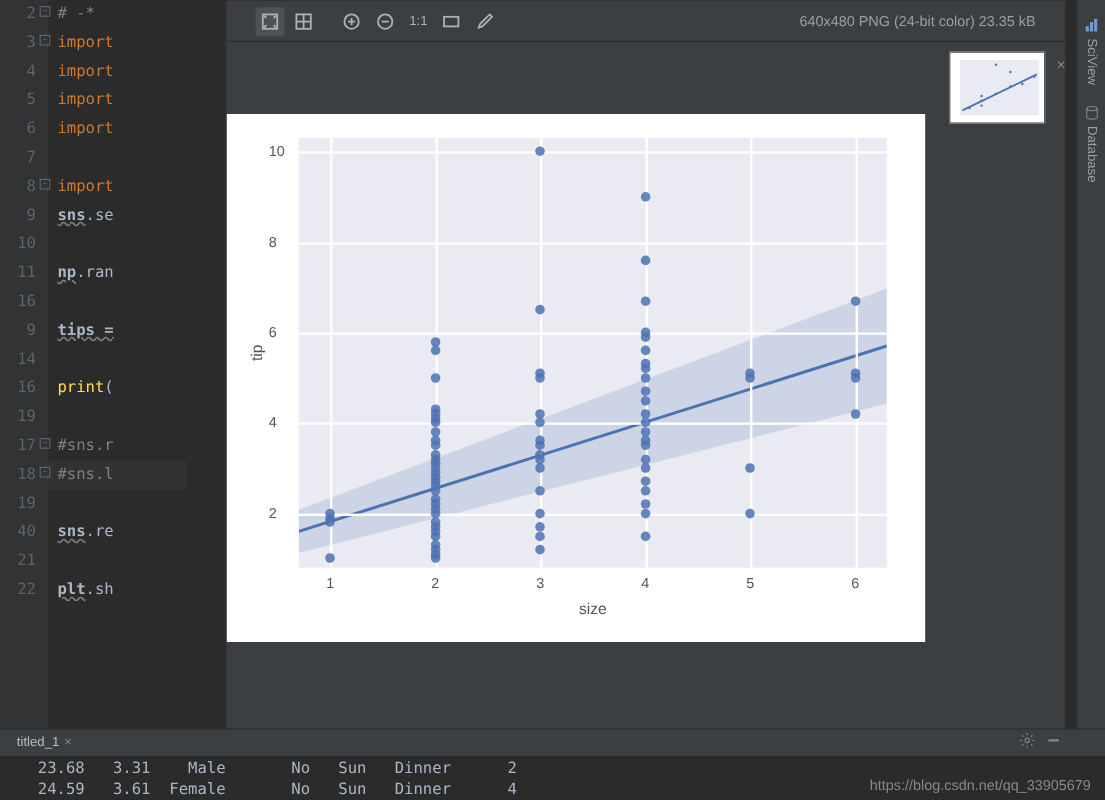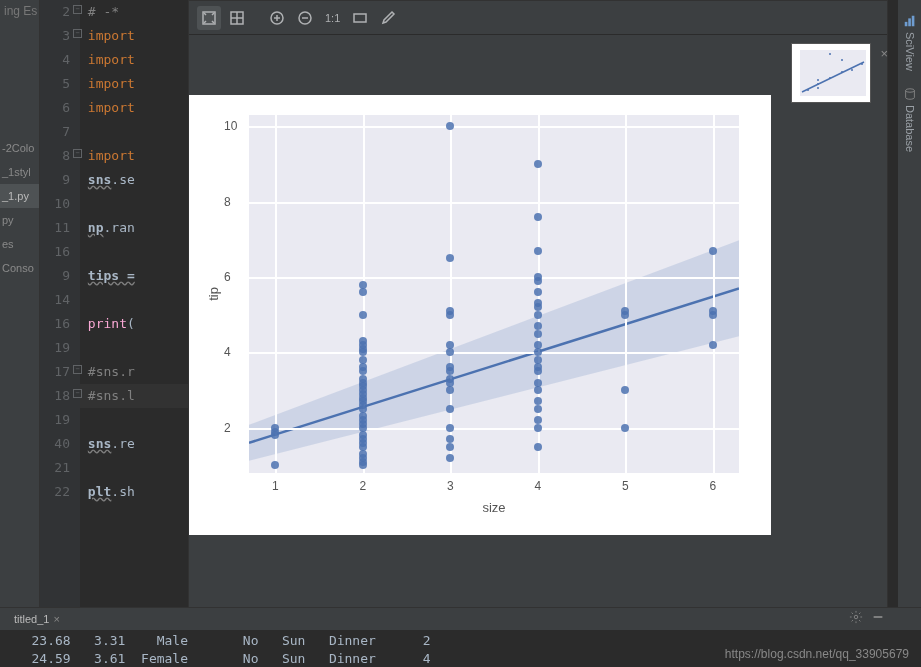--- a/index.html
+++ b/index.html
@@ -12,26 +12,26 @@
 .left-sidebar .tab-item.active { background: #4e5254; color: #bbb; }
 .top-crumb { position: absolute; top: 2px; left: 0; font-size: 12px; color: #777; padding: 2px 4px; }
 
 .editor-wrap { flex: 0 0 155px; background: #2b2b2b; display: flex; }
 .gutter { width: 40px; background: #313335; color: #606366; text-align: right; padding-right: 10px; font-family: "Consolas", monospace; font-size: 13px; line-height: 24px; padding-top: 0; }
 .gutter div { height: 24px; position: relative; }
 .fold-mark { position: absolute; right: -12px; top: 5px; width: 9px; height: 9px; border: 1px solid #606366; font-size: 7px; line-height: 7px; text-align: center; color: #606366; }
 .code-area { flex: 1; font-family: "Consolas", monospace; font-size: 13px; line-height: 24px; white-space: pre; overflow: hidden; color: #a9b7c6; }
 .code-area .kw { color: #cc7832; }
 .code-area .cmt { color: #808080; }
-.code-area .fn { color: #f9a8d4; }
+.code-area .fn { color: #fde047; }
 .code-area .hl { background: #323232; display: inline-block; width: 100%; }
 .code-area .wavy { text-decoration: underline wavy #808080; font-weight: bold; }
 
 .sciview-panel { position: absolute; left: 188px; top: 0; width: 700px; height: 623px; background: #3c3f41; border: 1px solid #323232; display: flex; flex-direction: column; }
-.sv-toolbar { height: 34px; background: #3c3f41; display: flex; align-items: center; padding: 0 8px; gap: 4px; border-bottom: 1px solid #2b2b2b; }
+.sv-toolbar { height: 34px; background: #3c3f41; display: flex; align-items: center; padding: 0 24px; gap: 4px; border-bottom: 1px solid #2b2b2b; }
 .sv-tool { width: 24px; height: 24px; display: flex; align-items: center; justify-content: center; color: #afb1b3; cursor: pointer; border-radius: 3px; }
 .sv-tool.active { background: #4e5254; }
 .sv-tool svg { width: 16px; height: 16px; stroke: #afb1b3; fill: none; stroke-width: 1.5; }
 .sv-label { font-size: 11px; color: #afb1b3; margin: 0 4px; }
 .sv-spacer { flex: 1; }
 .sv-info { font-size: 12px; color: #9aa0a6; }
 
 .sv-body { flex: 1; background: #3c3f41; display: flex; position: relative; }
 .plot-stage { flex: 1; display: flex; align-items: flex-start; justify-content: flex-start; padding: 60px 0 0 0; }
 .plot-img { width: 582px; height: 440px; background: #ffffff; position: relative; }
@@ -60,30 +60,20 @@
 .btab .x { color: #888; cursor: pointer; }
 .btm-tools { position: absolute; right: 36px; top: 2px; display: flex; gap: 8px; color: #888; }
 .console-out { font-family: "Consolas", monospace; font-size: 13px; line-height: 18px; padding: 2px 8px; color: #a9b7c6; white-space: pre; }
 
 .watermark { position: absolute; right: 12px; bottom: 6px; font-size: 12px; color: #888; }
 </style>
 </head>
 <body>
 
 <div class="main-layout">
-  <div class="left-sidebar">
-    <div class="top-crumb">ing  Es</div>
-    <div style="height:136px"></div>
-    <div class="tab-item">-2Colo</div>
-    <div class="tab-item">_1styl</div>
-    <div class="tab-item active">_1.py</div>
-    <div class="tab-item">py</div>
-    <div class="tab-item">es</div>
-    <div class="tab-item">Conso</div>
-  </div>
 
   <div class="editor-wrap">
     <div class="gutter" id="gutter">
         <div>2<span class="fold-mark">−</span></div>
         <div>3<span class="fold-mark">−</span></div>
         <div>4</div>
         <div>5</div>
         <div>6</div>
         <div>7</div>
         <div>8<span class="fold-mark">−</span></div>
@@ -138,20 +128,21 @@
         <svg viewBox="0 0 16 16">
           <rect x="2" y="4" width="12" height="8"></rect>
         </svg>
       </div>
     <div class="sv-tool">
         <svg viewBox="0 0 16 16">
           <path d="M12 2l2 2-8 8-3 1 1-3z"></path>
         </svg>
       </div>
     <div class="sv-spacer"></div>
+    <span class="sv-info">640x480 PNG (24-bit color) 23.35 kB</span>
   </div>
   <div class="sv-body">
     <div class="plot-stage">
       <div class="plot-img">
         <div class="plot-inner" id="plot-inner">
           <svg class="reg-line" id="reg-svg" viewBox="0 0 490 358">
               <polygon points="0,309.85263157894735 490,125.34736842105261 490,221.3473684210526 0,345.85263157894735" fill="#4c72b0" opacity="0.18"></polygon>
               <line x1="0" y1="327.85263157894735" x2="490" y2="173.3473684210526" stroke="#4c72b0" stroke-width="2.5"></line>
             </svg>
         <div class="grid-line-v" style="left: 26.25px;"></div>

